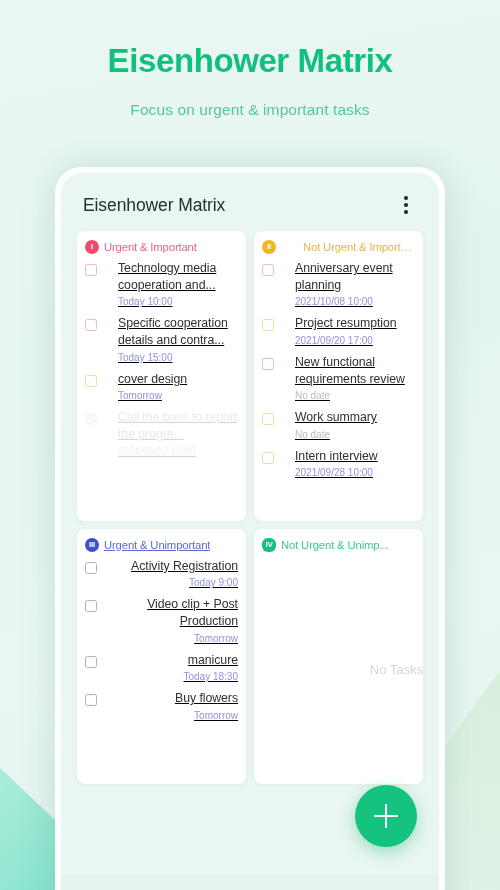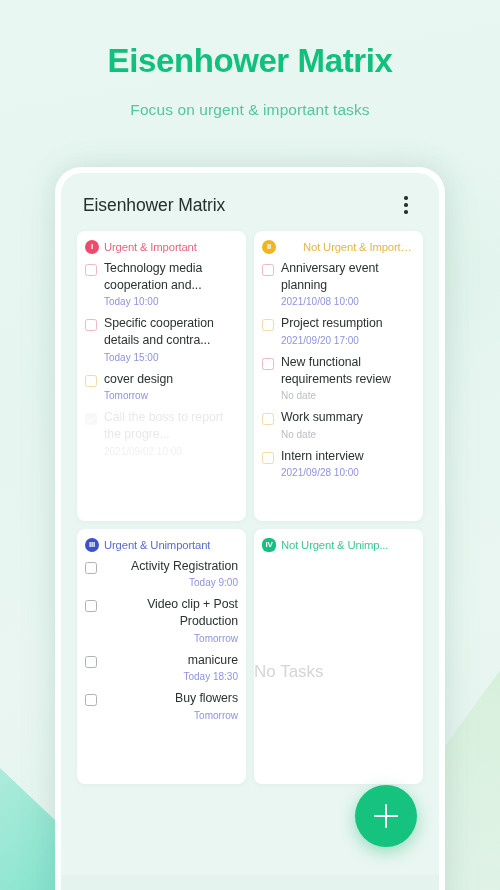--- a/index.html
+++ b/index.html
@@ -139,21 +139,21 @@
   }
   .quad-label {
     font-size:11.3px;
     font-weight:500;
     letter-spacing:-0.15px;
     overflow:hidden;
     text-overflow:ellipsis;
   }
 
   
-  .task { display:flex; gap:7px; margin-bottom:2px; align-items:flex-start; }
+  .task { display:flex; gap:21px; margin-bottom:2px; align-items:flex-start;text-decoration:underline; }
   .cbox {
     width:12px; height:12px;
     flex:0 0 12px;
     border-radius:2.5px;
     border:1.4px solid #c9ccd2;
     background:#fff;
     margin-top:4px;
     position:relative;
   }
   .cbox.pink   { border-color:#f0b7c4; }
@@ -187,22 +187,22 @@
   }
   .task-date.nodate { color:#b9bdc2; }
   .task.completed { opacity:.16; }
   .task.completed .task-text { color:#6b7470; }
   .task.completed .task-date { color:#9aa0a6; }
 
   .no-tasks {
     position:absolute;
     left:0; right:0;
     top:52%;
-    text-align:left;
-    font-size:17px;
+    text-align:right;
+    font-size:13px;
     color:#d2d6da;
   }
 
   
   .fab {
     position:absolute;
     right:22px; bottom:80px;
     width:62px; height:62px;
     border-radius:50%;
     background:#15c37f;
@@ -328,21 +328,21 @@
             <span class="cbox yellow"></span>
             <div class="task-body">
               <div class="task-text">Intern interview</div>
               <div class="task-date">2021/09/28 10:00</div>
             </div>
           </div>
         </div>
         <div class="quad q3">
           <div class="quad-head">
             <span class="badge" style="background: rgb(63, 81, 200);">III</span>
-            <span class="quad-label" style="color: rgb(91, 107, 208);">Urgent &amp; Unimportant</span>
+            <span class="quad-label" style="color: rgb(91, 107, 208); text-decoration: underline;">Urgent &amp; Unimportant</span>
           </div>
           <div class="task">
             <span class="cbox gray"></span>
             <div class="task-body">
               <div class="task-text">Activity Registration</div>
               <div class="task-date">Today 9:00</div>
             </div>
           </div>
           <div class="task">
             <span class="cbox gray"></span>

